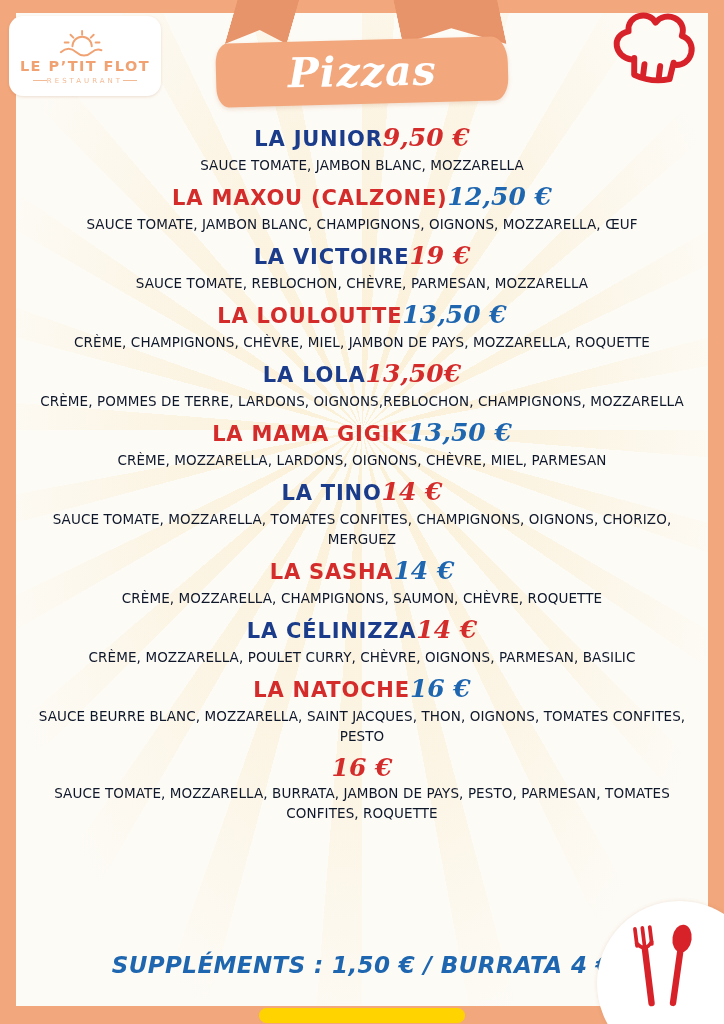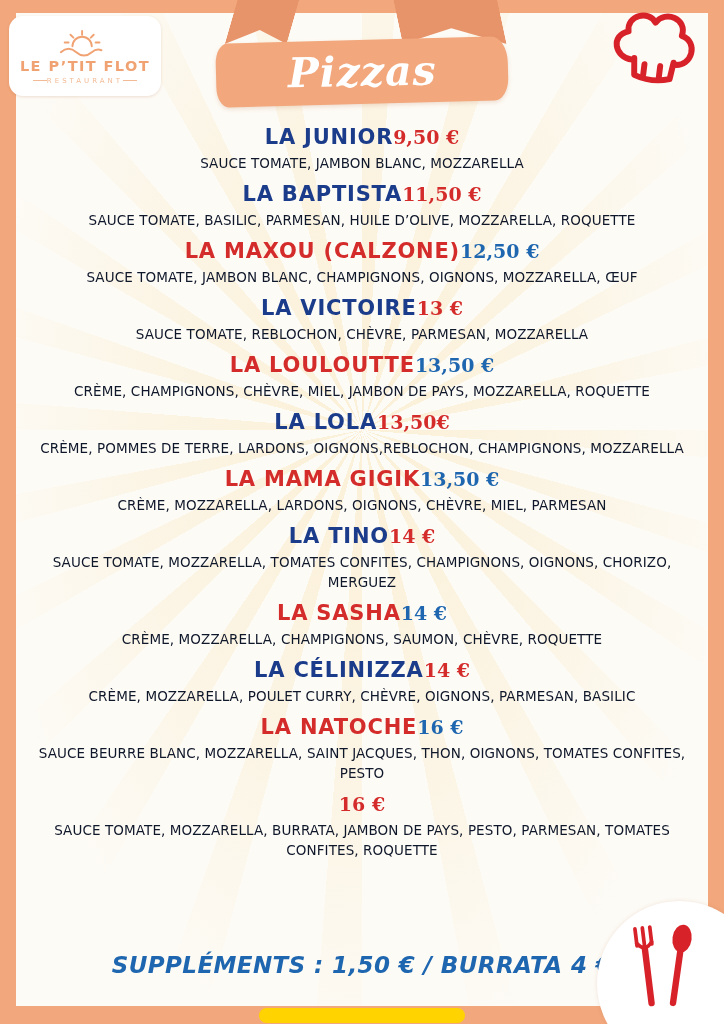--- a/index.html
+++ b/index.html
@@ -106,22 +106,22 @@
   .item-header {
     display: flex; justify-content: center; align-items: baseline; 
     line-height: 29px;
     margin-bottom: 1px;
   }
   .item-name {
     font-weight: bold; font-size: 21px; letter-spacing: 0.8px;
   }
   .item-price {
     font-family: "DejaVu Serif", serif;
-    font-weight: bold;
-    font-size: 19px;
+    font-style: italic; font-weight: bold;
+    font-size: 25px;
   }
   .item-ingredients {
     font-size: 13.5px; letter-spacing: 0.1px;
     line-height: 20px;
     color: #0f172a;
   }
   .c-blue { color: var(--name-blue, #1B3C8A); }
   .c-red { color: var(--red, #D42B2B); }
   .c-blue-bright { color: var(--bright-blue, #1E66AF); }
 
@@ -198,36 +198,29 @@
 <div class="menu" id="menu-list">
     <div class="menu-item">
     <div class="item-header">
       <span class="item-name c-blue">LA JUNIOR</span>
       <span class="item-price c-red">9,50 €</span>
     </div>
     <div class="item-ingredients">SAUCE TOMATE, JAMBON BLANC, MOZZARELLA</div>
   </div>
     <div class="menu-item">
     <div class="item-header">
-      <span class="item-name c-blue">LA BAPTISTA</span>
-      <span class="item-price c-red">11,50 €</span>
-    </div>
-    <div class="item-ingredients">SAUCE TOMATE, BASILIC, PARMESAN, HUILE D’OLIVE, MOZZARELLA, ROQUETTE</div>
-  </div>
-    <div class="menu-item">
-    <div class="item-header">
       <span class="item-name c-red">LA MAXOU (CALZONE)</span>
       <span class="item-price c-blue-bright">12,50 €</span>
     </div>
     <div class="item-ingredients">SAUCE TOMATE, JAMBON BLANC, CHAMPIGNONS, OIGNONS, MOZZARELLA, ŒUF</div>
   </div>
     <div class="menu-item">
     <div class="item-header">
       <span class="item-name c-blue">LA VICTOIRE</span>
-      <span class="item-price c-red">13 €</span>
+      <span class="item-price c-red">19 €</span>
     </div>
     <div class="item-ingredients">SAUCE TOMATE, REBLOCHON, CHÈVRE, PARMESAN, MOZZARELLA</div>
   </div>
     <div class="menu-item">
     <div class="item-header">
       <span class="item-name c-red">LA LOULOUTTE</span>
       <span class="item-price c-blue-bright">13,50 €</span>
     </div>
     <div class="item-ingredients">CRÈME, CHAMPIGNONS, CHÈVRE, MIEL, JAMBON DE PAYS, MOZZARELLA, ROQUETTE</div>
   </div>

